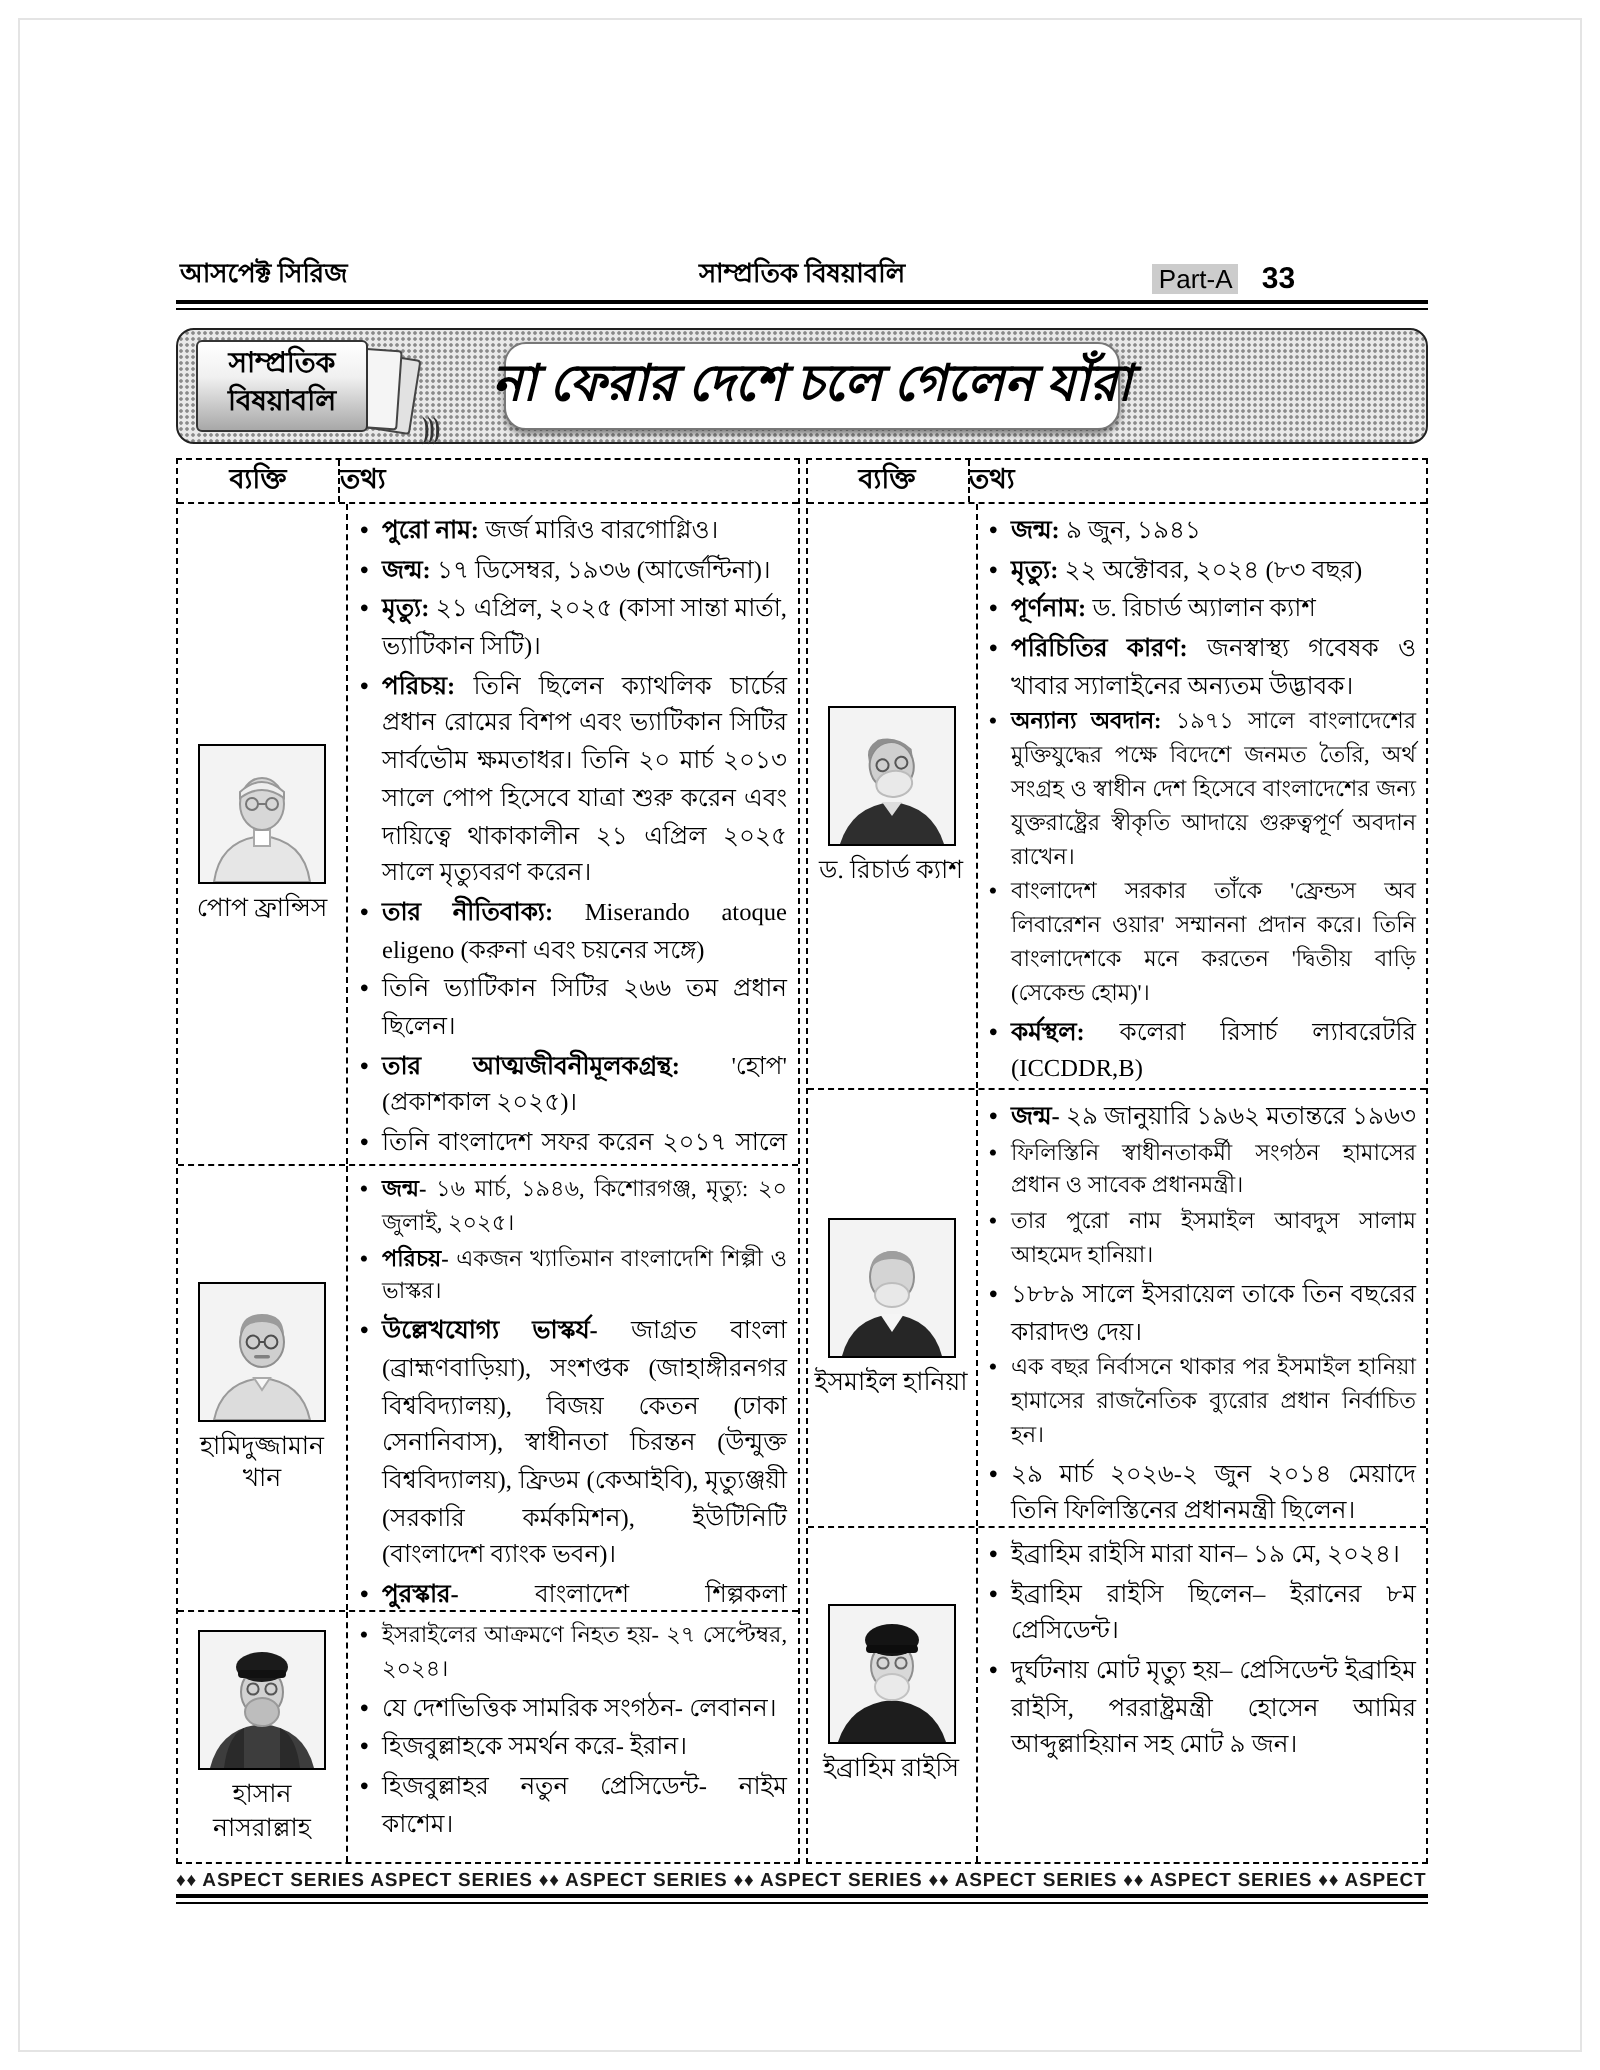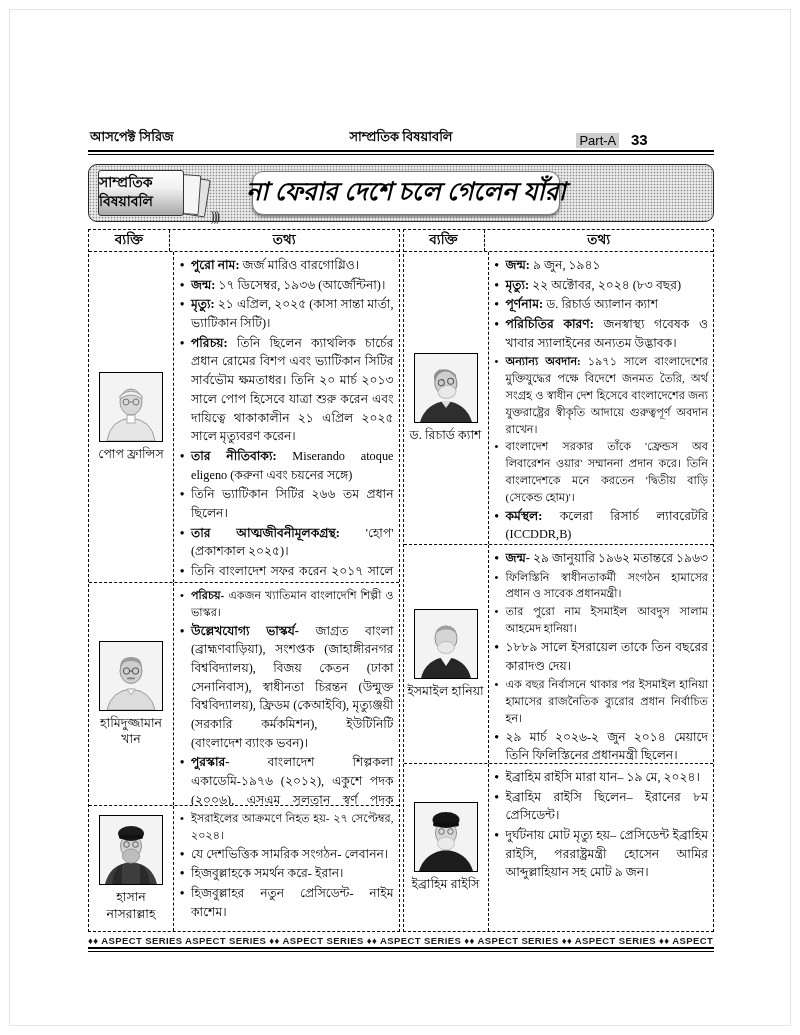--- a/index.html
+++ b/index.html
@@ -22,30 +22,30 @@
   
   .banner{position:relative;margin-top:9px;height:56px;border:1px solid #222;border-radius:9px;
     background-color:#e9e9e9;
     background-image:radial-gradient(circle,#8a8a8a 0.7px,transparent 1.1px);
     background-size:3px 3px;}
   .badge{position:absolute;left:9px;top:5px;width:108px;height:46px;}
   .badge .page2{position:absolute;left:66px;top:4px;width:34px;height:38px;background:#f5f5f5;border:1px solid #444;border-radius:2px;transform:rotate(4deg);}
   .badge .page3{position:absolute;left:74px;top:7px;width:34px;height:36px;background:#e2e2e2;border:1px solid #444;border-radius:2px;transform:rotate(9deg);}
   .badge .label{position:absolute;left:0;top:0;width:84px;height:44px;border:1px solid #333;border-radius:3px;
     background:linear-gradient(#ffffff,#f0f0f0 40%,#a8a8a8);display:flex;flex-direction:column;justify-content:center;
-    text-align:left;font-weight:bold;font-size:14px;line-height:1.35;}
+    text-align:center;font-weight:bold;font-size:14px;line-height:1.35;}
   .squiggle{position:absolute;left:122px;bottom:0px;font-size:11px;font-weight:bold;color:#333;letter-spacing:-1px;transform:scaleY(1.4);}
   .title-box{position:absolute;left:163px;top:6px;width:306px;height:42px;background:#fff;border:1px solid #777;
     border-radius:11px;box-shadow:0 2px 3px rgba(0,0,0,.45);display:flex;align-items:center;justify-content:center;font-style:italic;}
   .title-box .title{font-size:25px;font-weight:bold;white-space:nowrap;}
 
   
   .tables{display:flex;gap:3px;margin-top:7px;}
   .half{flex:1;border:1.4px dashed #000;}
-  .thead{display:flex;border-bottom:1.4px dashed #000;font-weight:bold;font-size:13.5px;height:21px;align-items:center;text-align:center;}
+  .thead{display:flex;border-bottom:1.4px dashed #000;font-weight:bold;font-size:13.5px;height:21px;align-items:center;}
   .thead .th-person{width:80px;border-right:1.4px dashed #000;align-self:stretch;display:flex;align-items:center;justify-content:center;}
   .thead .th-info{flex:1;}
   .trow{display:flex;border-bottom:1.4px dashed #000;overflow:hidden;}
   .rows .trow:last-child{border-bottom:none;}
   #left-rows .trow:nth-of-type(1){height:330px;}
   #left-rows .trow:nth-of-type(2){height:222px;}
   #left-rows .trow:nth-of-type(3){height:125px;}
   #right-rows .trow:nth-of-type(1){height:292px;}
   #right-rows .trow:nth-of-type(2){height:218px;}
   #right-rows .trow:nth-of-type(3){height:167px;}
@@ -145,20 +145,21 @@
                   <circle cx="26.5" cy="29" r="3.2" fill="none" stroke="#4d4d4d"></circle>
                   <circle cx="35.5" cy="29" r="3.2" fill="none" stroke="#4d4d4d"></circle>
                   <line x1="29.7" y1="29" x2="32.3" y2="29" stroke="#4d4d4d"></line>
                   <rect x="27" y="35.5" width="8" height="1.8" rx="0.9" fill="#808080"></rect>
                 </svg>
               </div>
               <div>হামিদুজ্জামান খান</div>
             </div>
             <div class="td-info">
               <ul class="info-list">
+                <li class="small"><span class="lbl">জন্ম- </span><span>১৬ মার্চ, ১৯৪৬, কিশোরগঞ্জ, মৃত্যু: ২০ জুলাই, ২০২৫।</span></li>
                 <li class="small"><span class="lbl">পরিচয়- </span><span>একজন খ্যাতিমান বাংলাদেশি শিল্পী ও ভাস্কর।</span></li>
                 <li><span class="lbl">উল্লেখযোগ্য ভাস্কর্য- </span><span>জাগ্রত বাংলা (ব্রাহ্মণবাড়িয়া), সংশপ্তক (জাহাঙ্গীরনগর বিশ্ববিদ্যালয়), বিজয় কেতন (ঢাকা সেনানিবাস), স্বাধীনতা চিরন্তন (উন্মুক্ত বিশ্ববিদ্যালয়), ফ্রিডম (কেআইবি), মৃত্যুঞ্জয়ী (সরকারি কর্মকমিশন), ইউটিনিটি (বাংলাদেশ ব্যাংক ভবন)।</span></li>
                 <li><span class="lbl">পুরস্কার- </span><span>বাংলাদেশ শিল্পকলা একাডেমি-১৯৭৬ (২০১২), একুশে পদক (২০০৬), এসএম সুলতান স্বর্ণ পদক (২০১২), জয়নুল সম্মাননা (২০১৯)।</span></li>
               </ul>
             </div>
           </div>
           <div class="trow">
             <div class="td-person">
               <div class="photo-box">
                 <svg width="62" height="68" viewBox="0 0 62 68" xmlns="http://www.w3.org/2000/svg">

